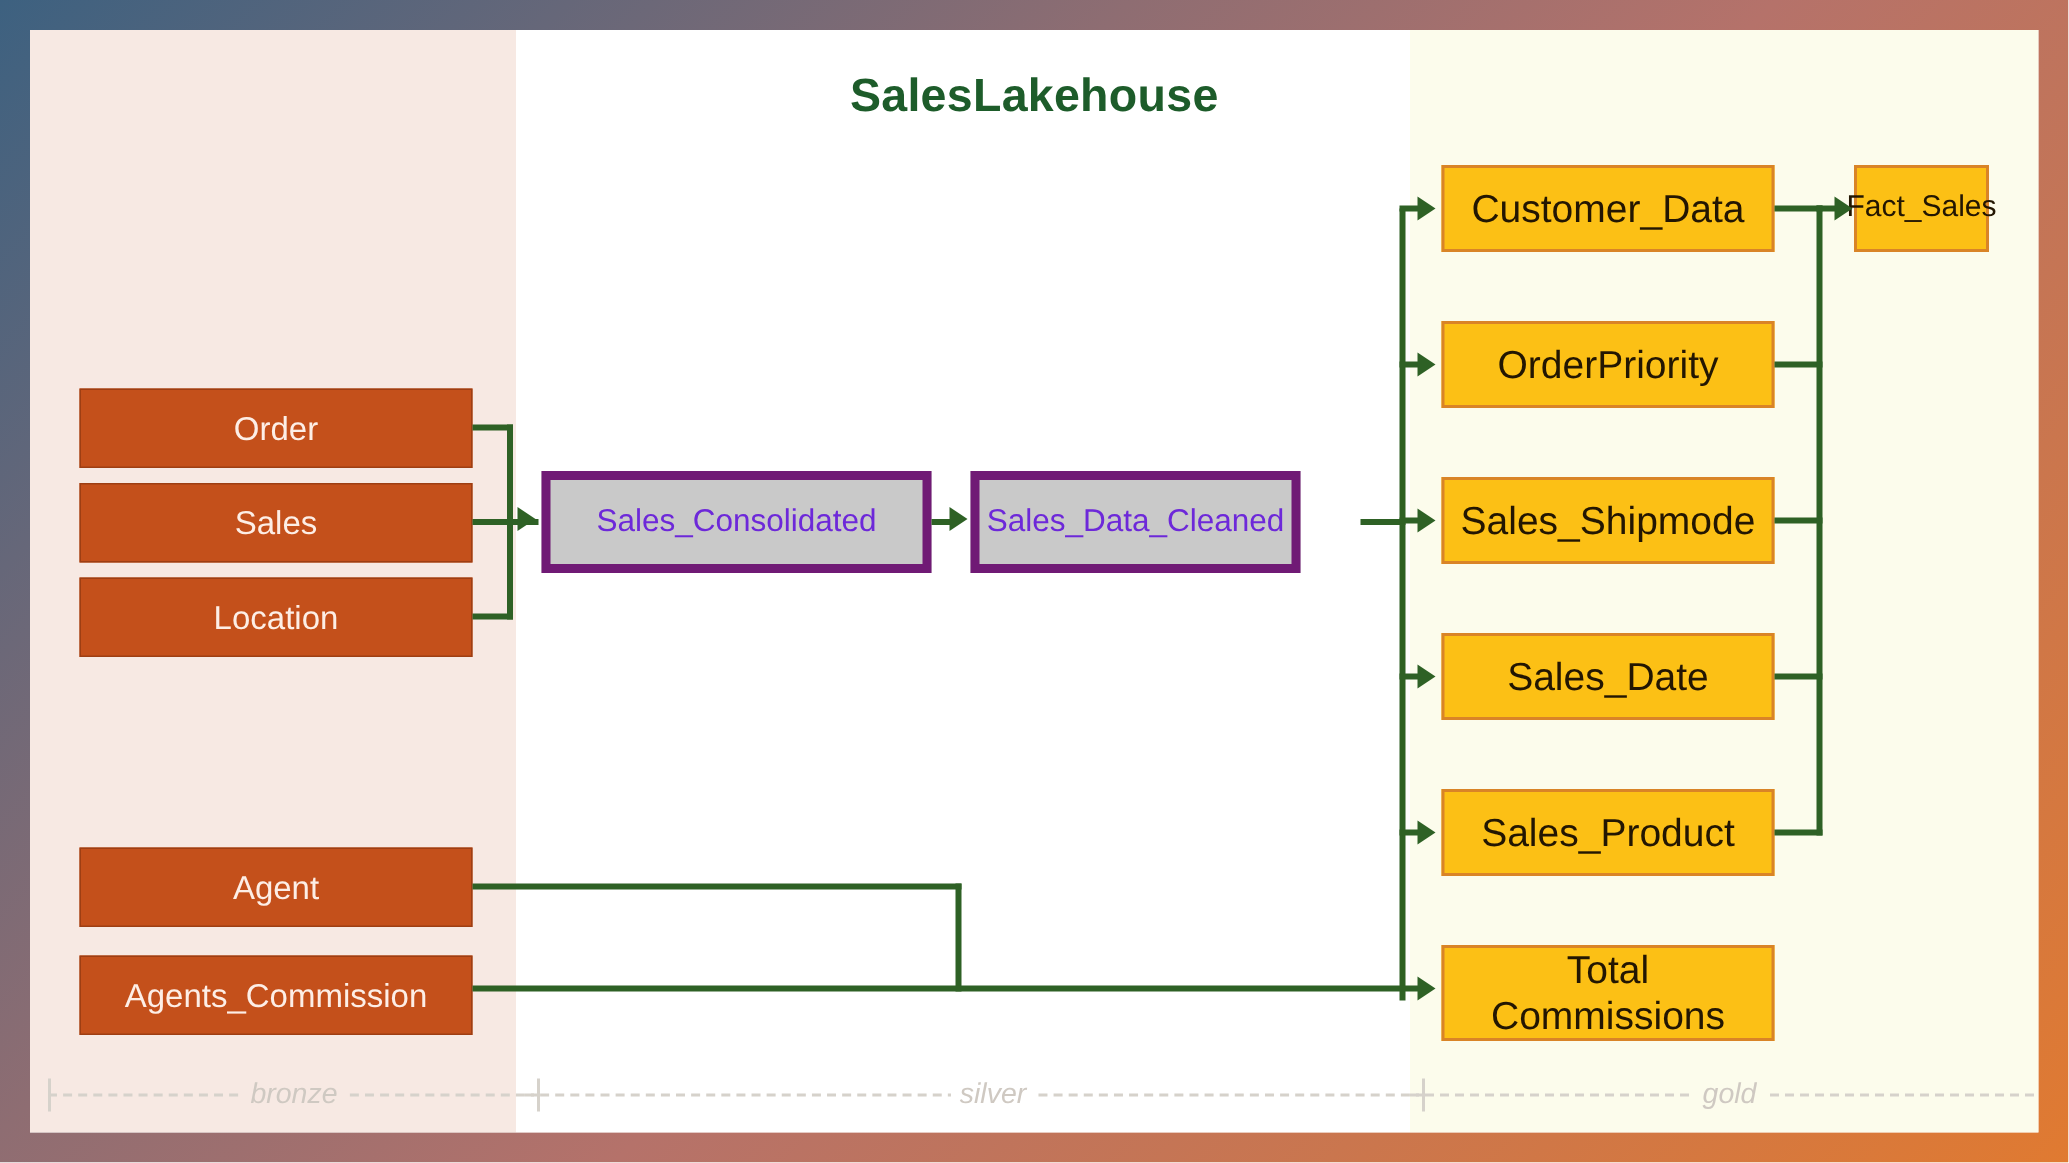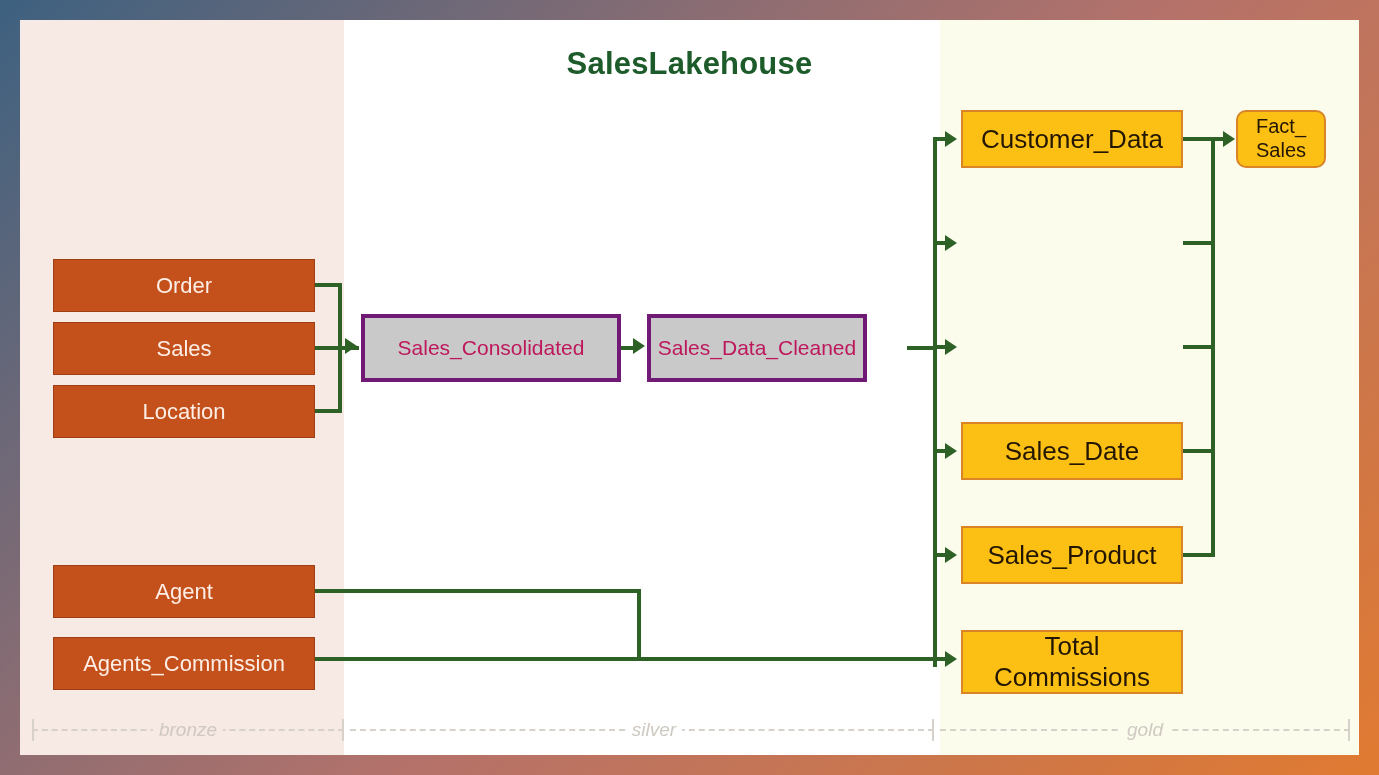--- a/index.html
+++ b/index.html
@@ -48,22 +48,22 @@
     line-height:1.18;
   }
   .node-bronze{
     background:#c4501b;
     border:1px solid #9e3e13;
     color:#fdeee6;
     font-size:22px;
   }
   .node-silver{
     background:#c9c9c9;
-    border:4px solid #701a75;
-    color:#be185d;
+    border:6px solid #701a75;
+    color:#6d28d9;
     font-size:21px;
   }
   .node-gold{
     background:#fcc015;
     border:2px solid #d98427;
     color:#231602;
     font-size:26px;
   }
   .node-gold.small{font-size:20px;}
 
@@ -73,21 +73,21 @@
   .ln.v{width:4px;}
   .arw{
     position:absolute;
     width:0;height:0;
     border-top:8px solid transparent;
     border-bottom:8px solid transparent;
     border-left:12px solid #2e6125;
   }
 
   
-  .ruler{position:absolute;bottom:14px;height:22px;}
+  .ruler{position:absolute;bottom:14px;height:22px;padding-left:16px;}
   .ruler .bar{
     position:absolute;left:0;right:0;top:10px;
     border-top:2px dashed #d6d2cb;
   }
   .ruler .cap{
     position:absolute;top:0;width:2px;height:22px;background:#d6d2cb;
   }
   .ruler .cap.l{left:0;}
   .ruler .cap.r{right:0;}
   .ruler .lbl{
@@ -116,29 +116,31 @@
     <div class="node node-bronze" style="left:33px;top:239px;width:262px;height:53px;">Order</div>
     <div class="node node-bronze" style="left:33px;top:302px;width:262px;height:53px;">Sales</div>
     <div class="node node-bronze" style="left:33px;top:365px;width:262px;height:53px;">Location</div>
     <div class="node node-bronze" style="left:33px;top:545px;width:262px;height:53px;">Agent</div>
     <div class="node node-bronze" style="left:33px;top:617px;width:262px;height:53px;">Agents_Commission</div>
 
     <div class="node node-silver" style="left:341px;top:294px;width:260px;height:68px;">Sales_Consolidated</div>
     <div class="node node-silver" style="left:627px;top:294px;width:220px;height:68px;">Sales_Data_Cleaned</div>
 
     <div class="node node-gold" style="left:941px;top:90px;width:222px;height:58px;">Customer_Data</div>
+    <div class="node node-gold" style="left:941px;top:194px;width:222px;height:58px;">OrderPriority</div>
+    <div class="node node-gold" style="left:941px;top:298px;width:222px;height:58px;">Sales_Shipmode</div>
     <div class="node node-gold" style="left:941px;top:402px;width:222px;height:58px;">Sales_Date</div>
     <div class="node node-gold" style="left:941px;top:506px;width:222px;height:58px;">Sales_Product</div>
 
     <div class="node node-gold" style="left:941px;top:610px;width:222px;height:64px;flex-direction:column;text-align:right;">
       <span>Total</span>
       <span>Commissions</span>
     </div>
 
-    <div class="node node-gold small" style="left:1216px;top:90px;width:90px;height:58px;flex-direction:column;border-radius:10px;">
+    <div class="node node-gold small" style="left:1216px;top:90px;width:90px;height:58px;flex-direction:row;">
       <span>Fact_</span>
       <span>Sales</span>
     </div>
 
     <div class="ln h" style="left:295px;top:263px;width:27px;"></div>
     <div class="ln h" style="left:295px;top:326px;width:44px;"></div>
     <div class="ln h" style="left:295px;top:389px;width:27px;"></div>
     <div class="ln v" style="left:318px;top:263px;height:130px;"></div>
     <div class="arw" style="left:325px;top:318px;"></div>
 

